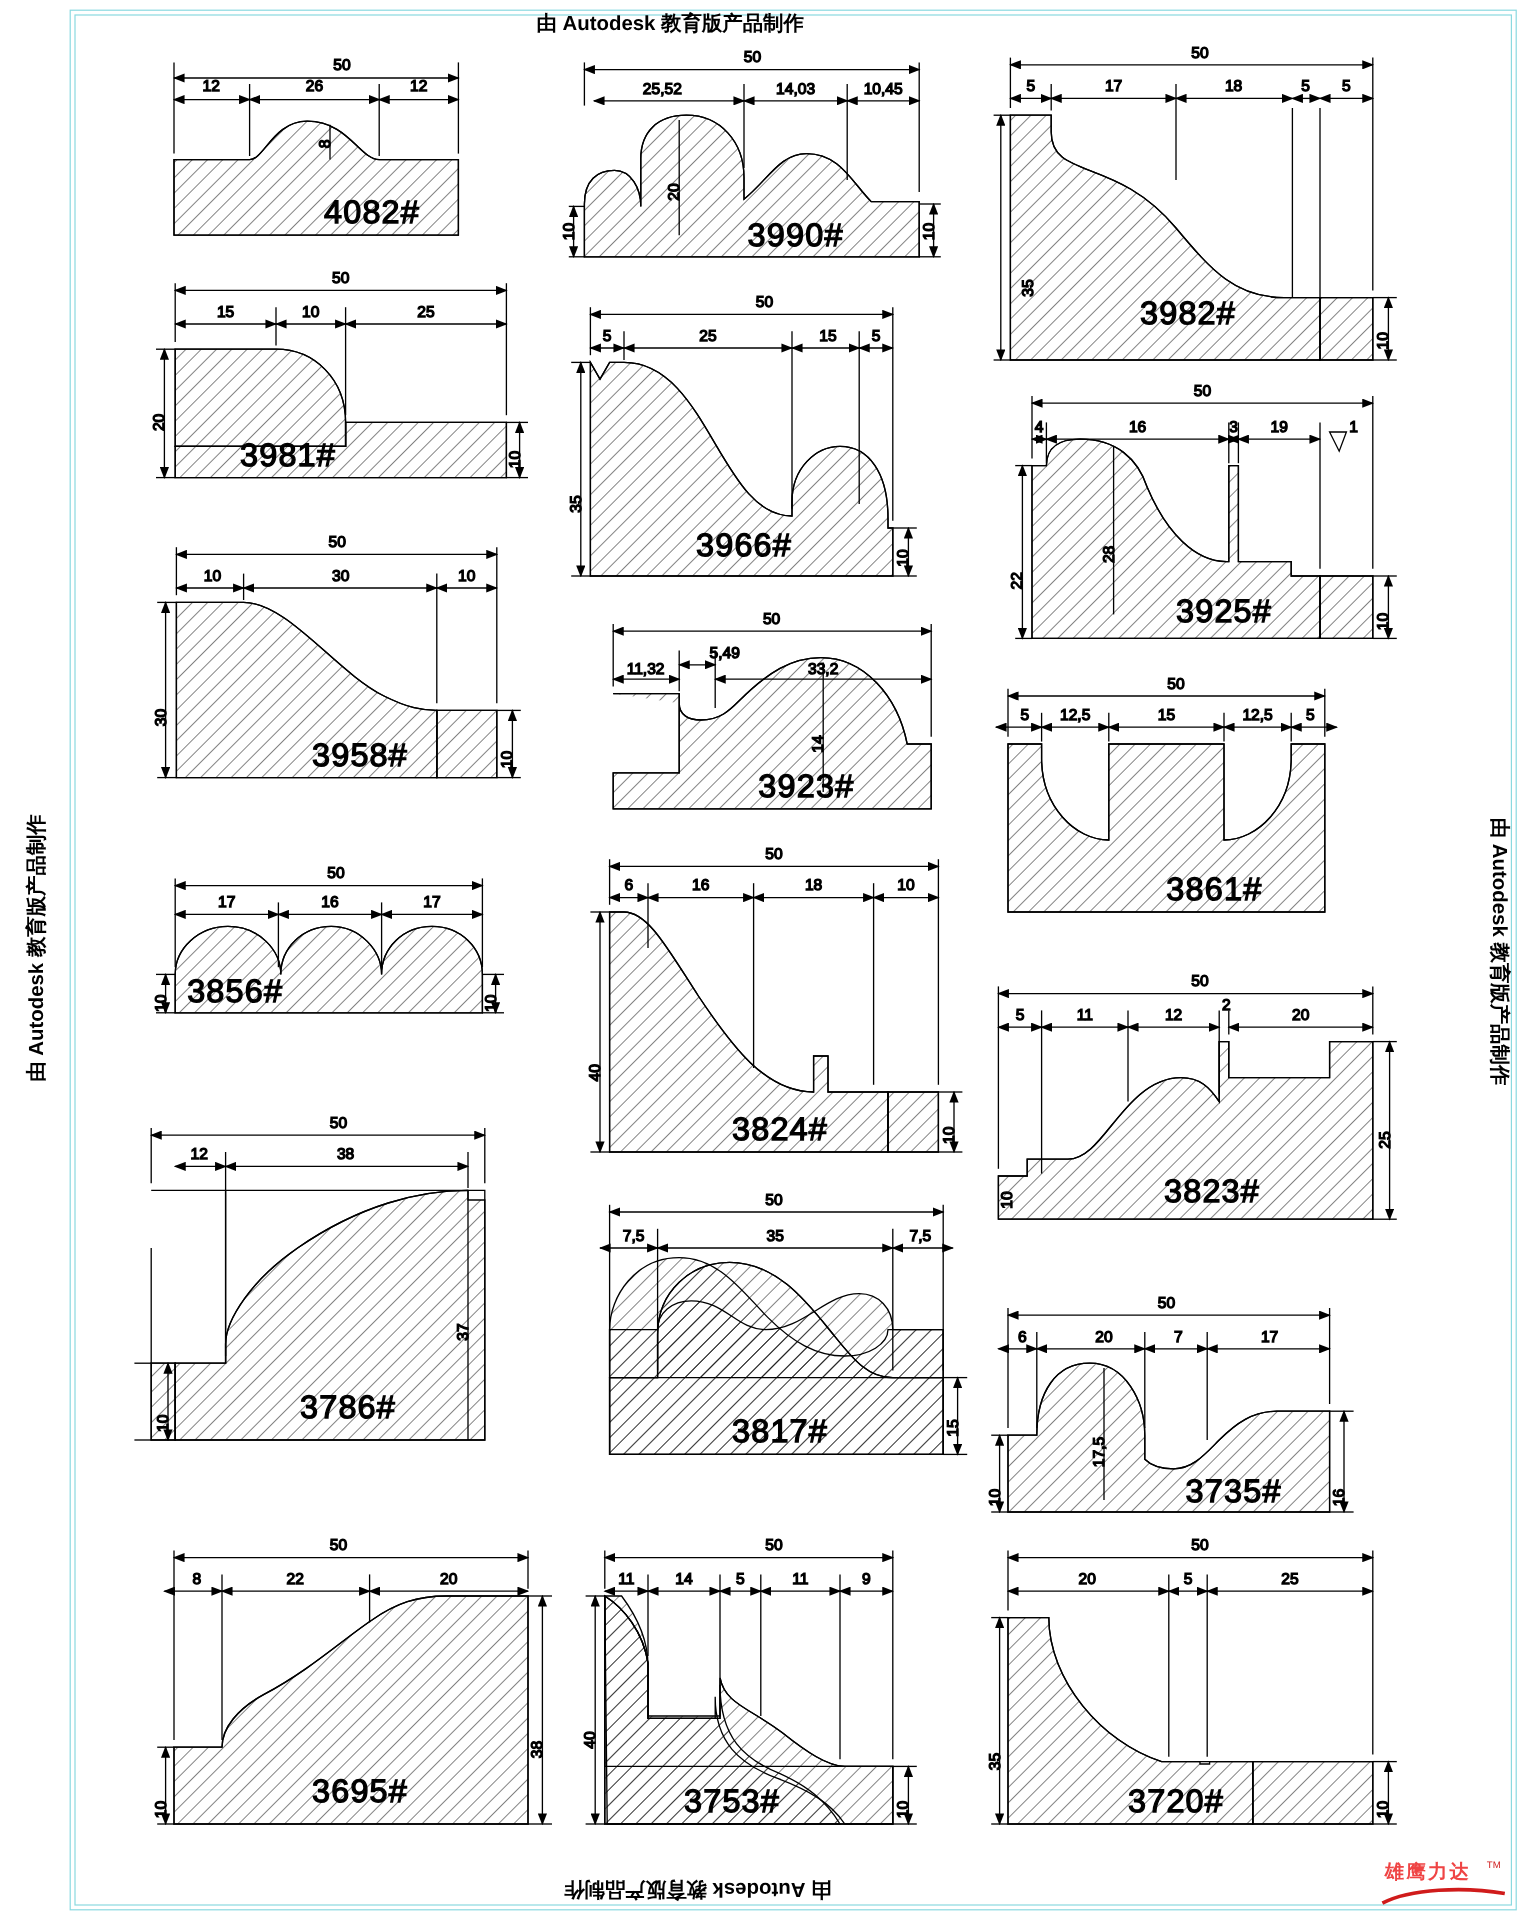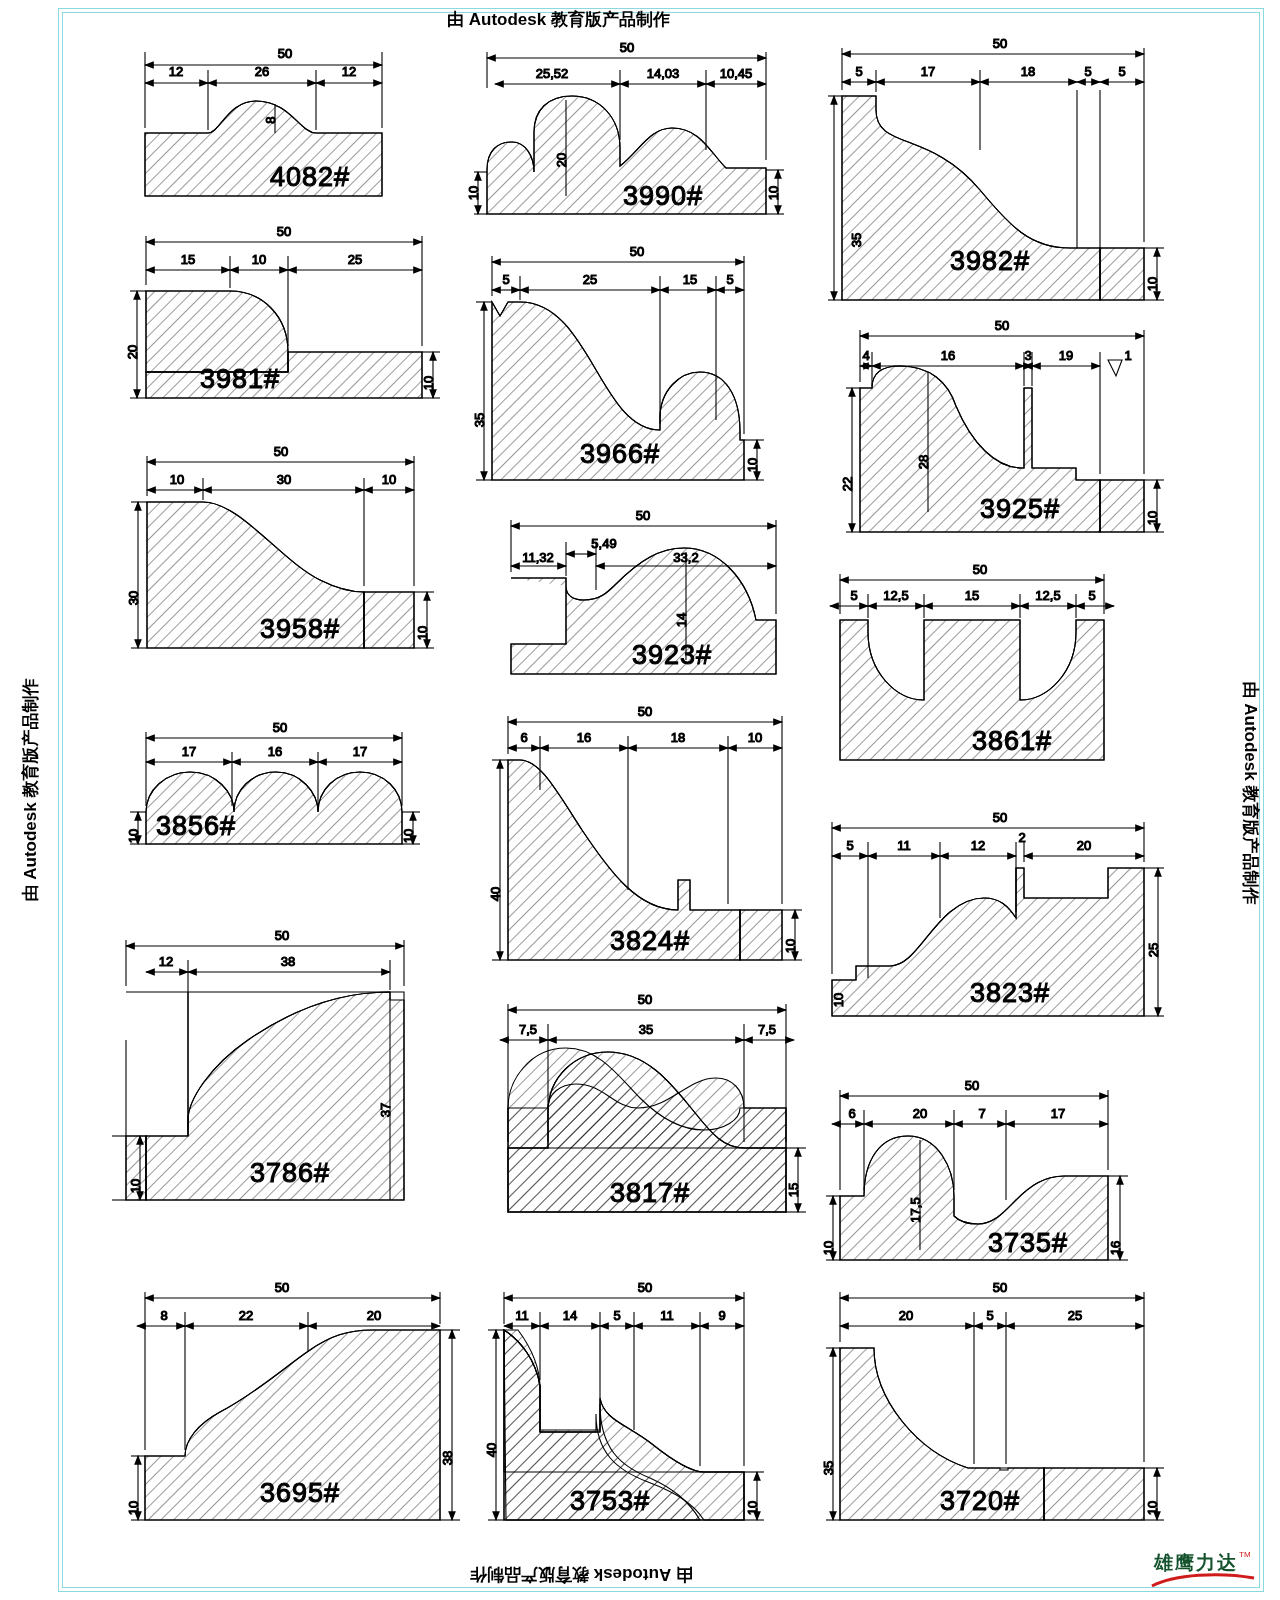--- a/index.html
+++ b/index.html
@@ -61,23 +61,23 @@
     transform-origin: center center;
   }
   .logo {
     position: absolute;
     right: 16px; bottom: 6px;
     width: 120px; height: 46px;
   }
   .logo .cn {
     position: absolute;
     left: 10px; top: 2px;
-    font-size: 19px;
+    font-size: 16px;
     font-weight: bold;
-    color: #14532d;
+    color: #ef4444;
     letter-spacing: 2px;
     font-family: Liberation Sans, sans-serif;
   }
   .logo .tm {
     position: absolute;
     left: 95px; top: 2px;
     font-size: 8px;
     color: #d01b1b;
   }
   .logo .swoosh {

